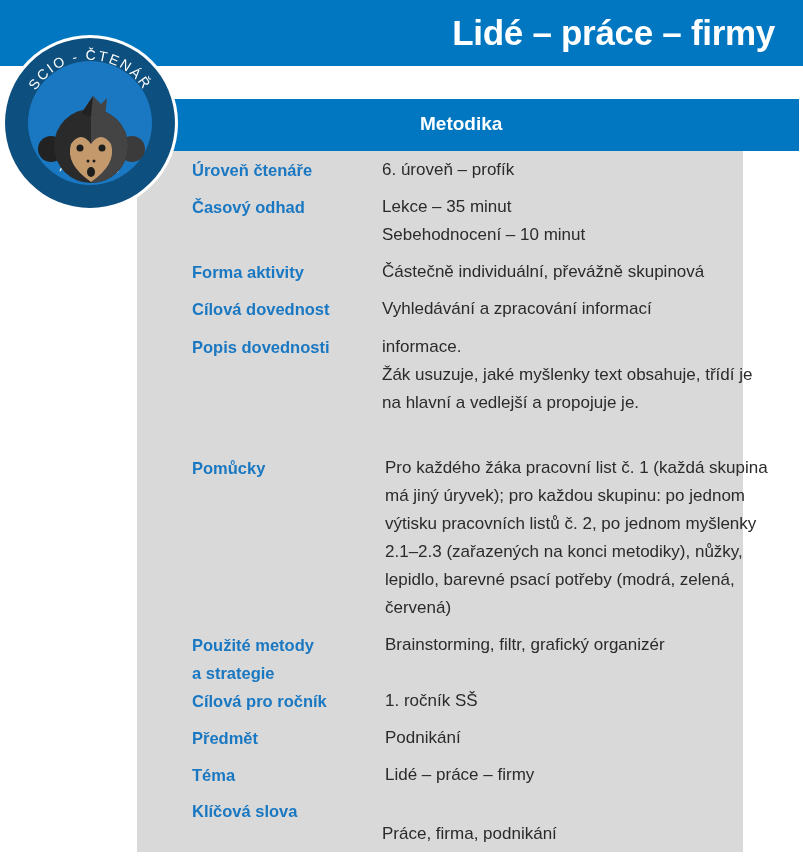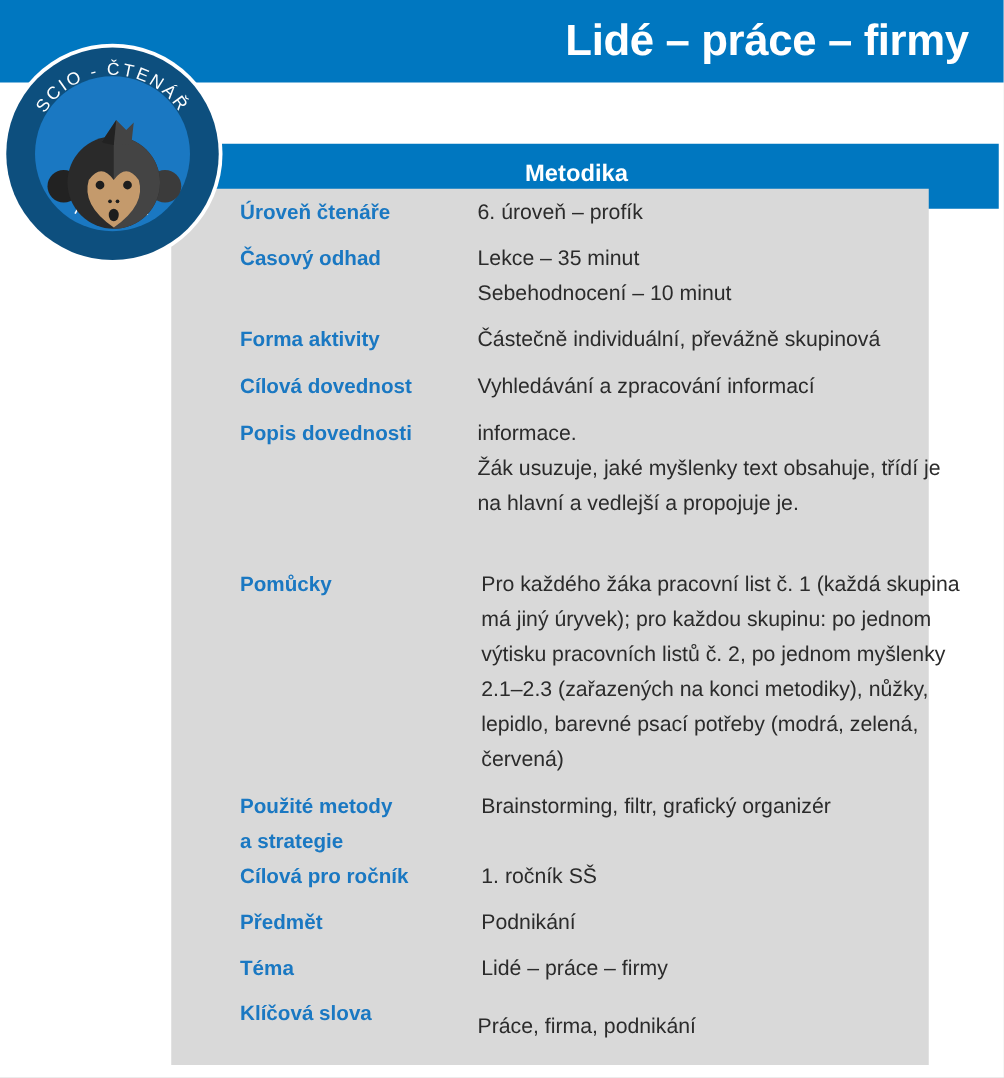--- a/index.html
+++ b/index.html
@@ -1,21 +1,21 @@
 <!DOCTYPE html>
 <html><head>
 <meta charset="utf-8">
 <style>
   html, body { margin:0; padding:0; }
   body { width:803px; height:862px; position:relative; background:#ffffff; overflow:hidden;
          font-family:"Liberation Sans", "DejaVu Sans", sans-serif; }
   .top-banner { position:absolute; left:0; top:0; width:803px; height:66px; background:#0077c0; }
   .doc-title { position:absolute; right:28px; top:8px; color:#fff; font-weight:bold; font-size:35px;
                letter-spacing:-0.3px; line-height:50px; }
-  .section-header { position:absolute; left:137px; top:99px; width:662px; height:52px; background:#0077c0;margin-top:16px; }
+  .section-header { position:absolute; left:137px; top:99px; width:662px; height:52px; background:#0077c0; }
   .section-title { position:absolute; left:283px; top:14px; color:#fff; font-weight:bold; font-size:19px; }
   .panel { position:absolute; left:137px; top:151px; width:606px; height:701px; background:#d9d9d9; }
   .row { position:absolute; left:0; width:662px; }
   .label { position:absolute; left:55px; color:#1a78c2; font-weight:bold; font-size:16.5px; line-height:28px; }
   .value { position:absolute; color:#2b2b2b; font-size:17px; line-height:28px; width:410px; }
   .value div { white-space:nowrap; }
   .logo { position:absolute; left:1px; top:34px; width:178px; height:178px; }
 </style>
 </head>
 <body>
@@ -115,21 +115,21 @@
         <div>Téma</div>
       </div>
     <div class="value" style="left:248px">
         <div>Lidé – práce – firmy</div>
       </div>
   </div>
   <div class="row" style="top:646px">
     <div class="label">
         <div>Klíčová slova</div>
       </div>
-    <div class="value" style="left:245px; top:10px">
+    <div class="value" style="left:245px; top:23px">
         <div>Práce, firma, podnikání</div>
       </div>
   </div>
 </div>
 
 <svg class="logo" viewBox="0 0 178 178">
   <defs>
     <path id="arcTop" d="M 26 89 A 63 63 0 0 1 152 89"></path>
     <path id="arcBot" d="M 34 100 A 56 56 0 0 0 144 100"></path>
     <clipPath id="inner">

